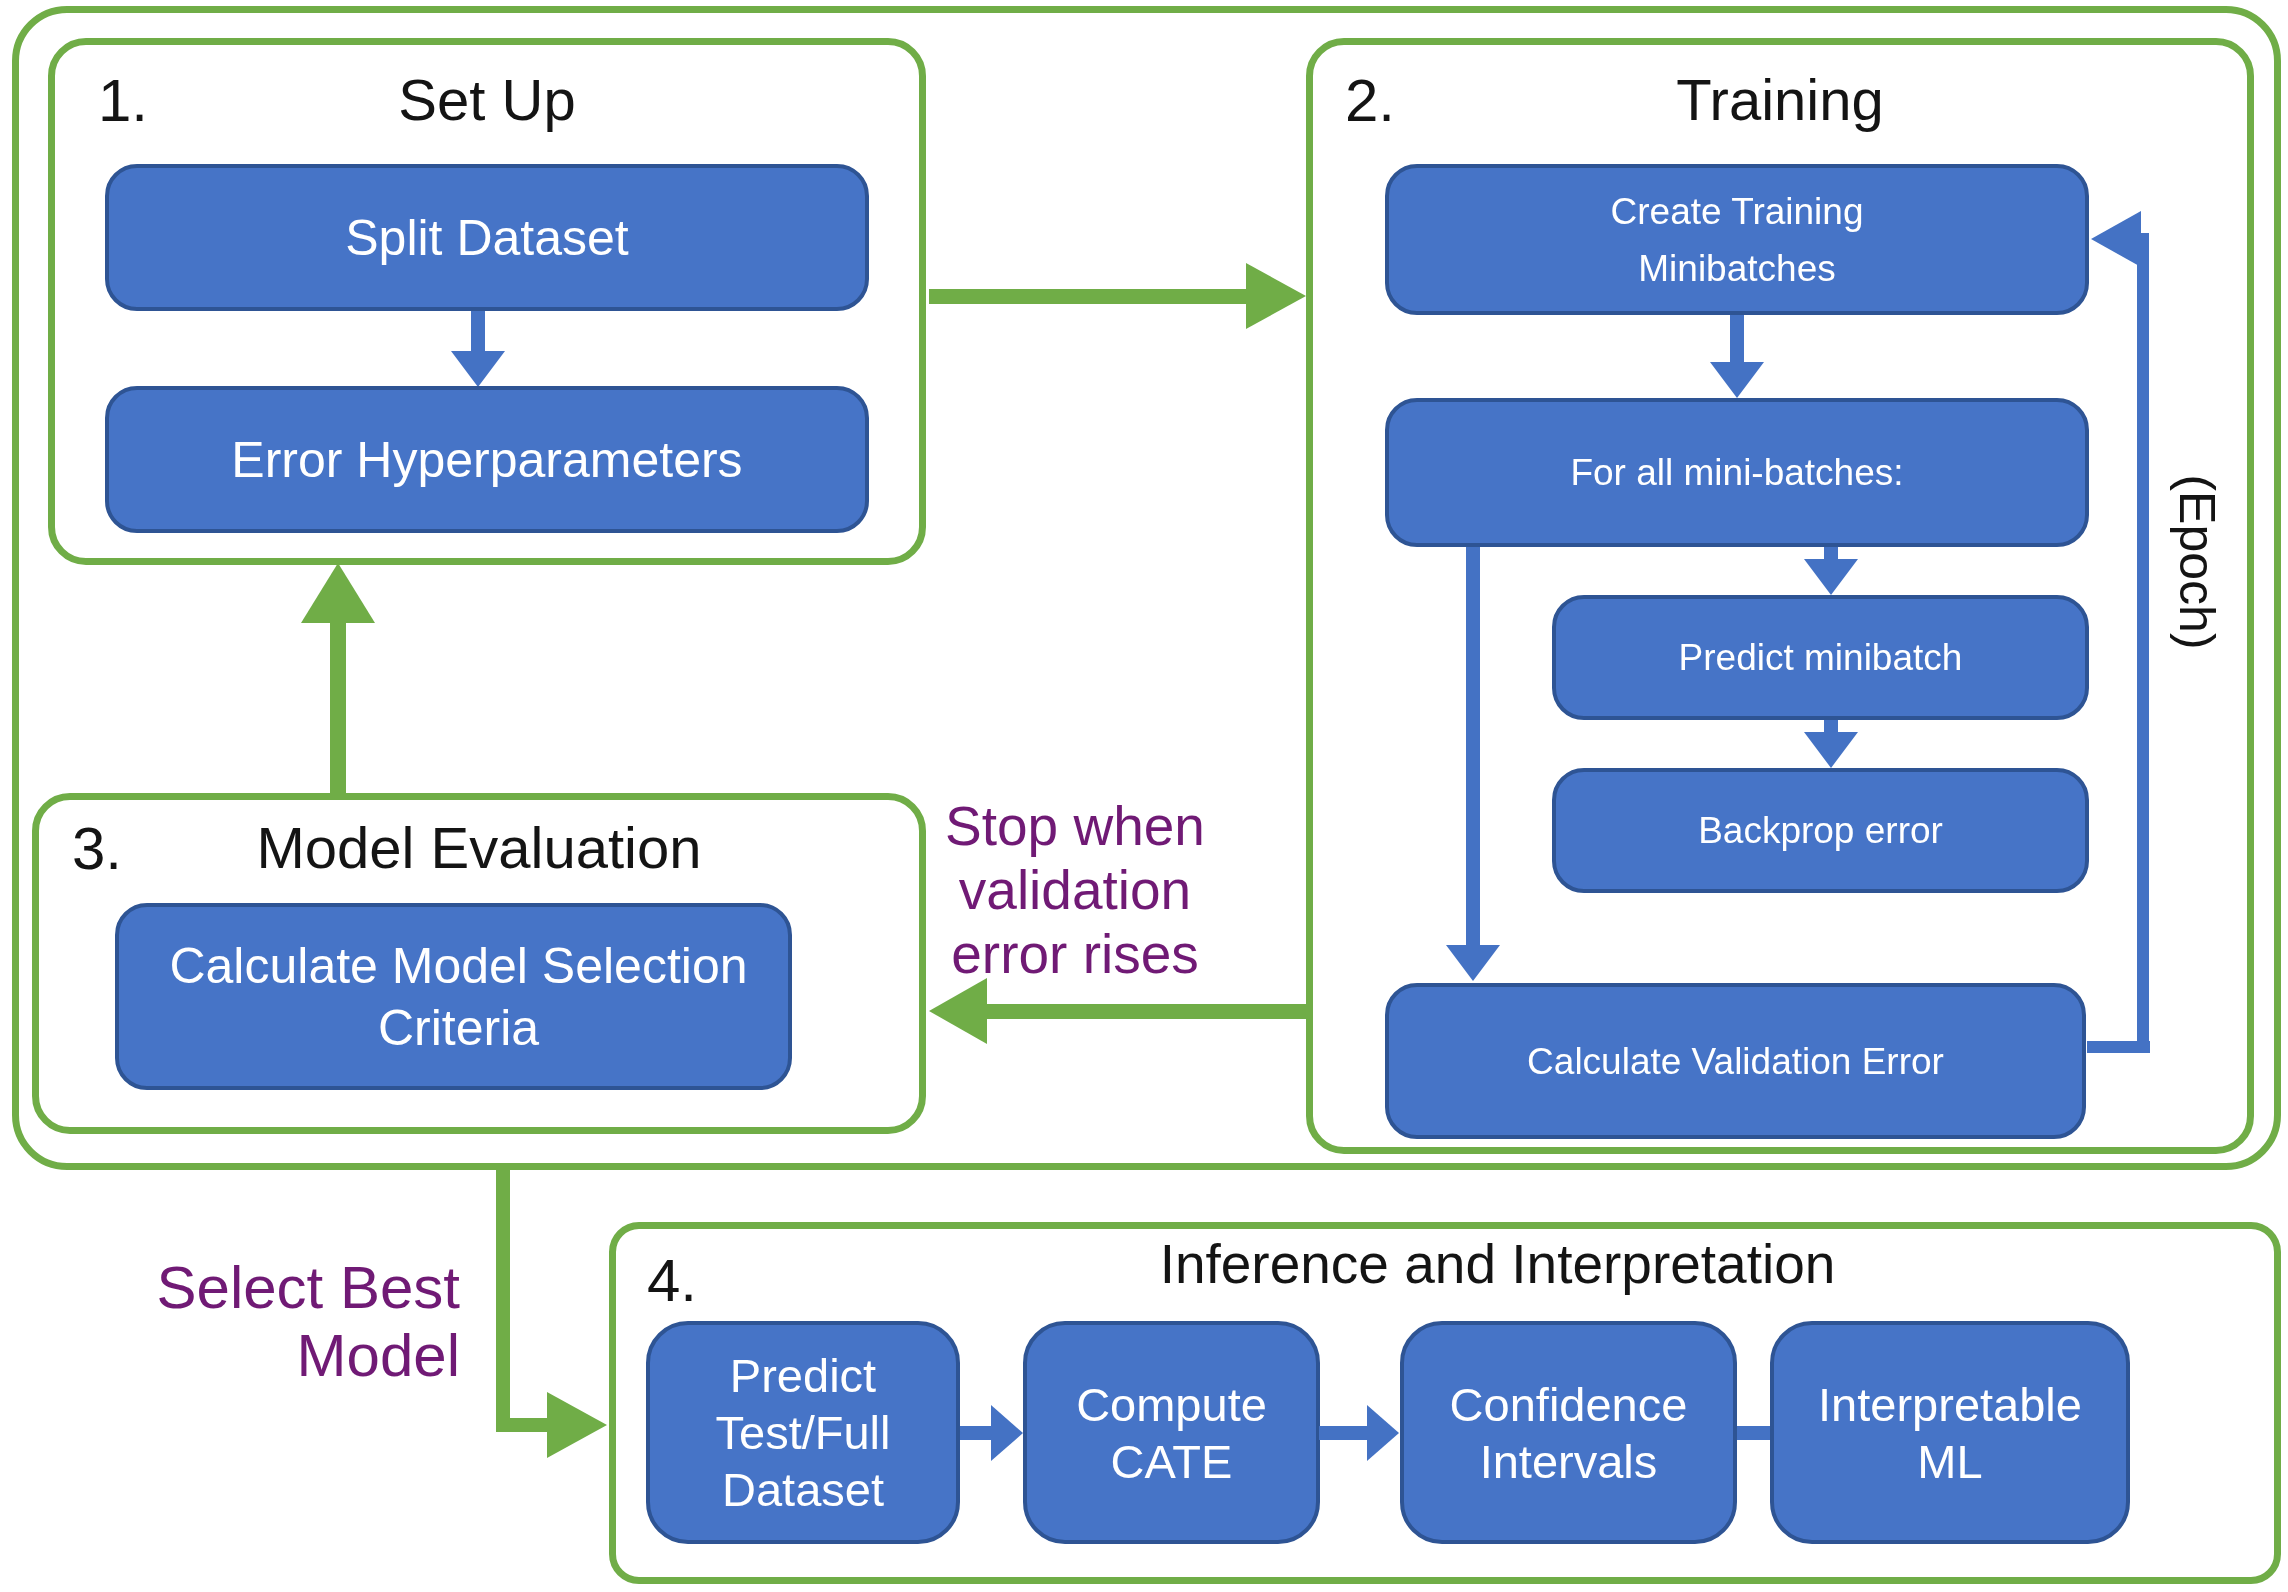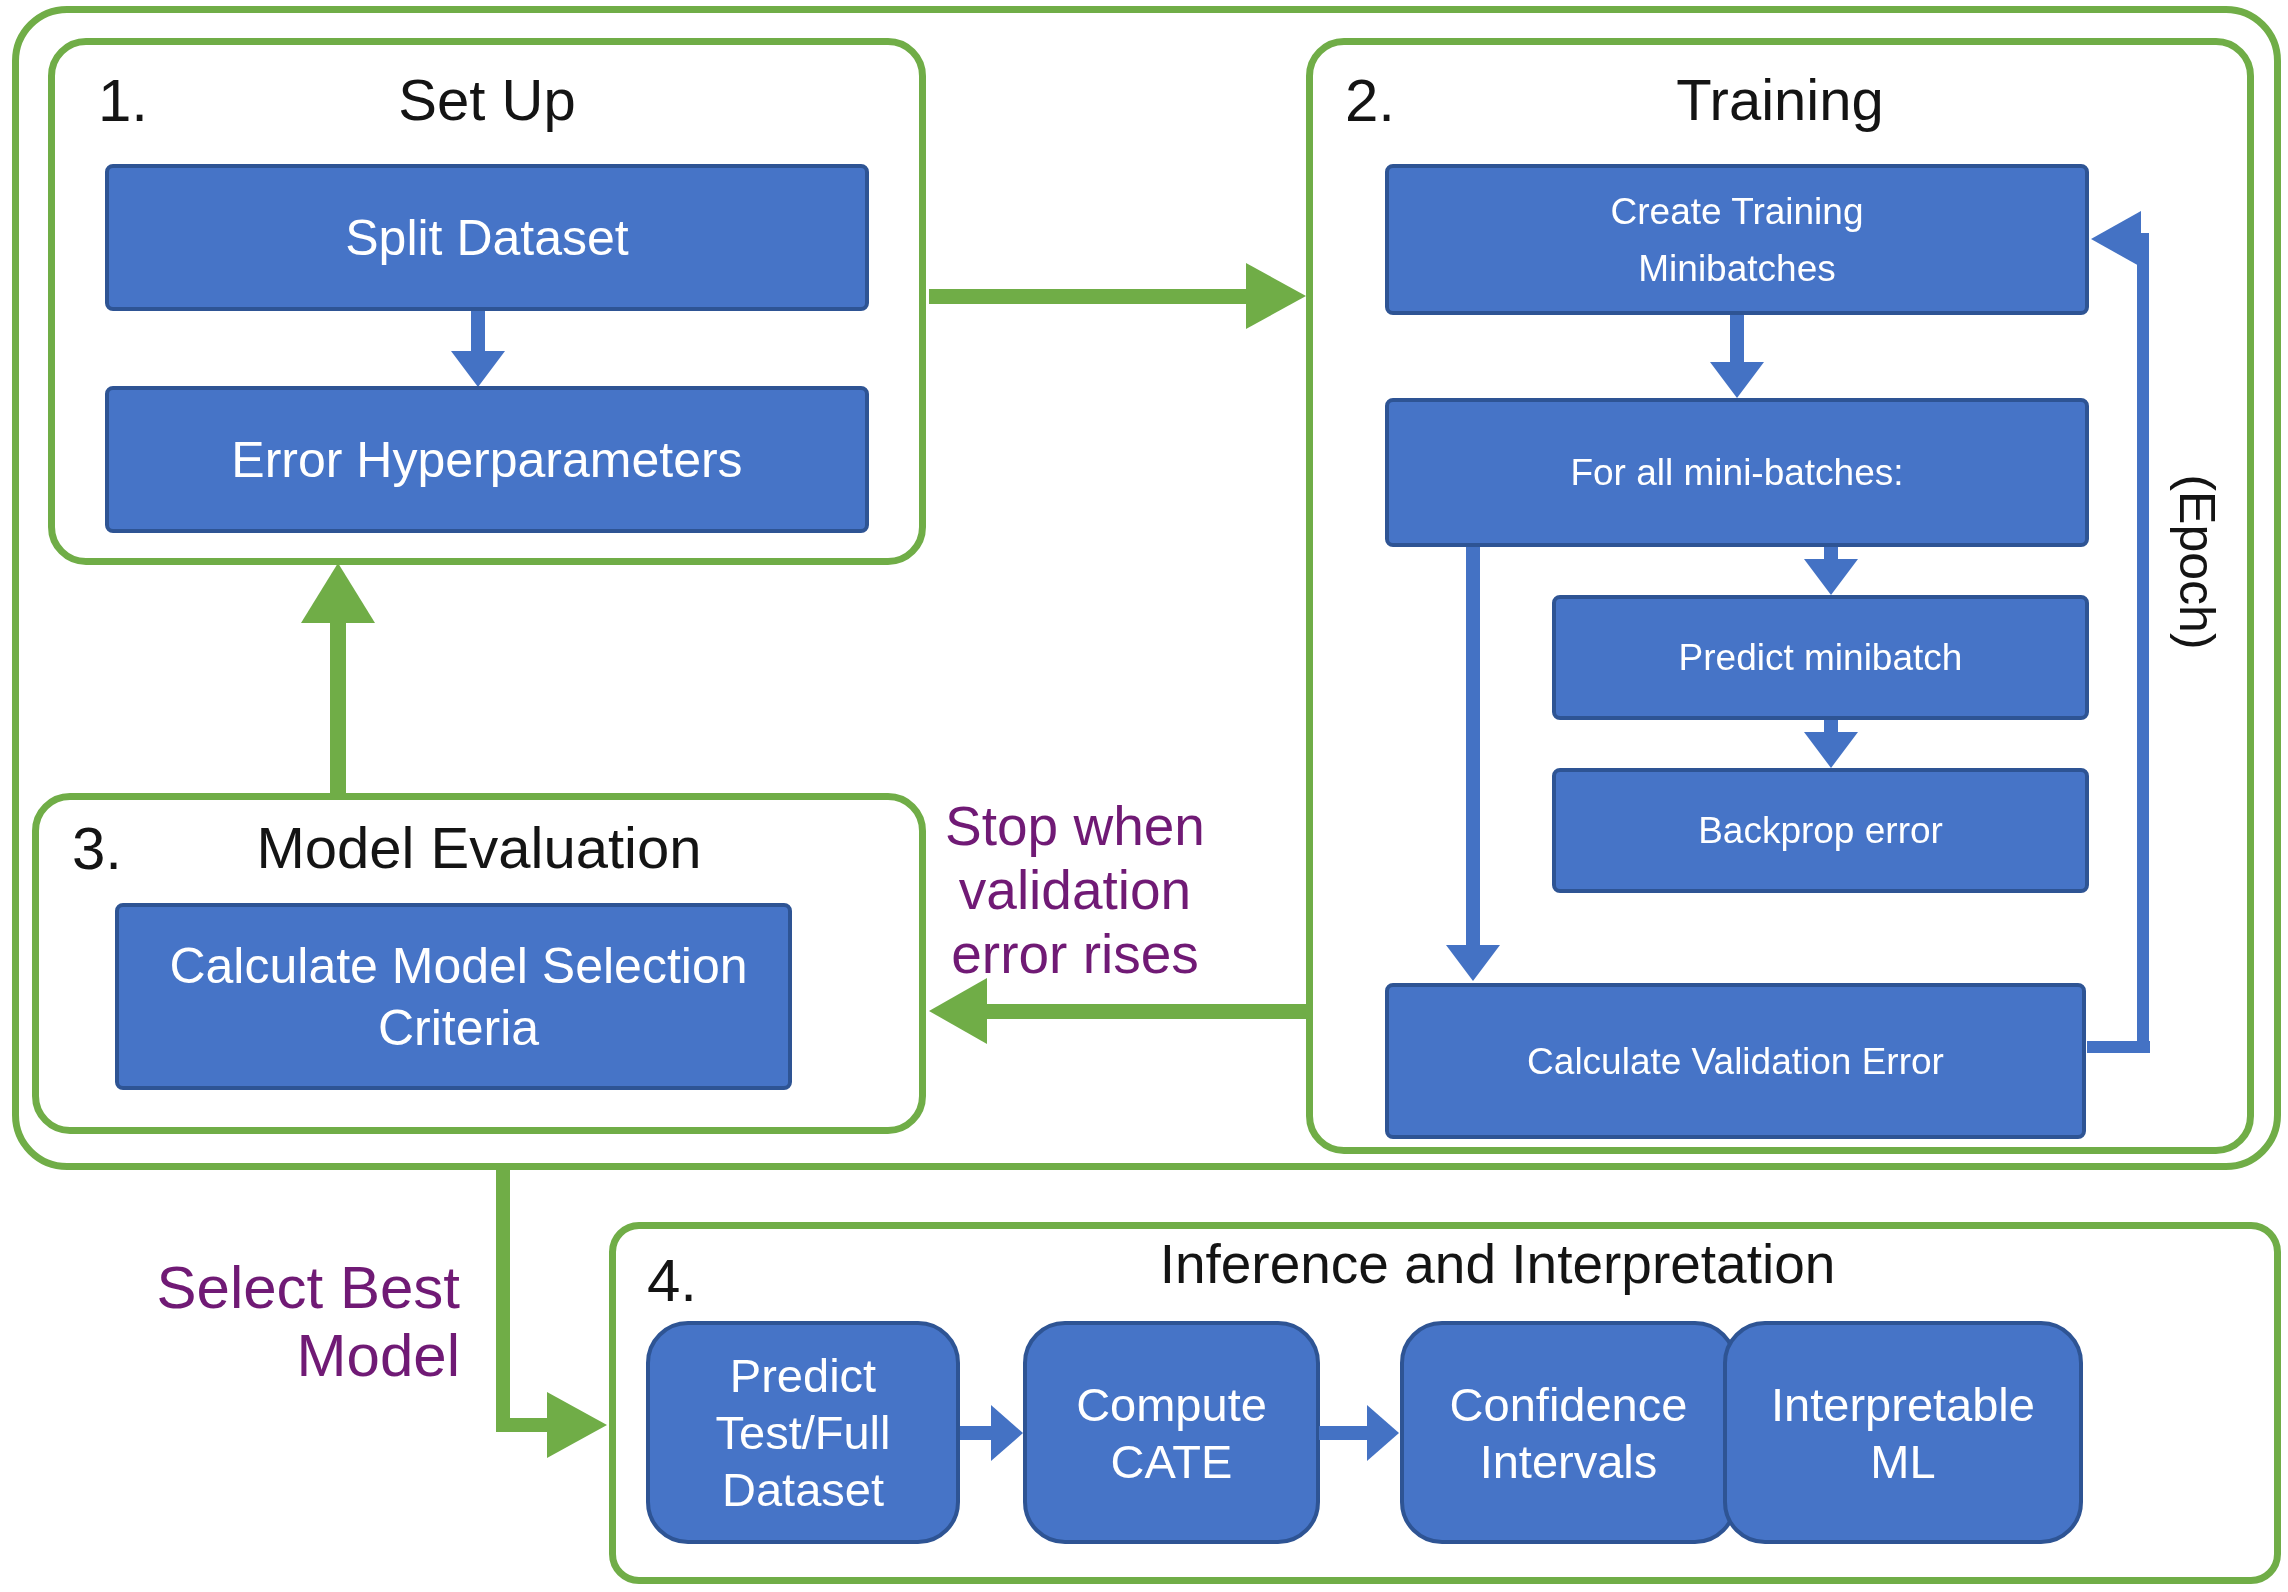--- a/index.html
+++ b/index.html
@@ -14,21 +14,21 @@
   #setup-frame{left:48px;top:38px;width:878px;height:527px;border-radius:38px;}
   #training-frame{left:1306px;top:38px;width:948px;height:1116px;border-radius:38px;}
   #evaluation-frame{left:32px;top:793px;width:894px;height:341px;border-radius:38px;}
   #inference-frame{left:609px;top:1222px;width:1672px;height:362px;border-radius:30px;}
   
   .sec-number{position:absolute;font-size:60px;color:#141414;}
   .sec-title{position:absolute;font-size:58px;color:#141414;text-align:center;}
   
   .node{
     position:absolute;background:var(--blue-fill);border:4px solid var(--blue-border);
-    border-radius:8px;box-sizing:border-box;color:#fff;
+    border-radius:32px;box-sizing:border-box;color:#fff;
     display:flex;align-items:center;justify-content:center;text-align:center;
     white-space:pre-line;font-size:50px;line-height:60px;
   }
   .node.small{font-size:37px;line-height:57px;}
   .node.sq{border-radius:42px;font-size:47px;line-height:57px;}
   
   .shaft{position:absolute;background:var(--blue-arrow);}
   .gshaft{position:absolute;background:var(--green);}
   .head{position:absolute;width:0;height:0;}
   
@@ -147,17 +147,17 @@
   <div>
     <div class="shaft" style="left:1319px;top:1426px;width:50px;height:14px;"></div>
     <div class="head h-right-b" style="left:1367px;top:1405px;"></div>
   </div>
   <div class="node sq" style="left:1400px;top:1321px;width:337px;height:223px;">Confidence
 Intervals</div>
   <div>
     <div class="shaft" style="left:1737px;top:1426px;width:38px;height:14px;"></div>
     <div class="head h-right-b" style="left:1773px;top:1405px;"></div>
   </div>
-  <div class="node sq" style="left:1723px;top:1321px;width:360px;height:223px;">Interpretable
+  <div class="node sq" style="left:1770px;top:1321px;width:360px;height:223px;">Interpretable
 ML</div>
 
 </div>
 
 
 </body></html>

